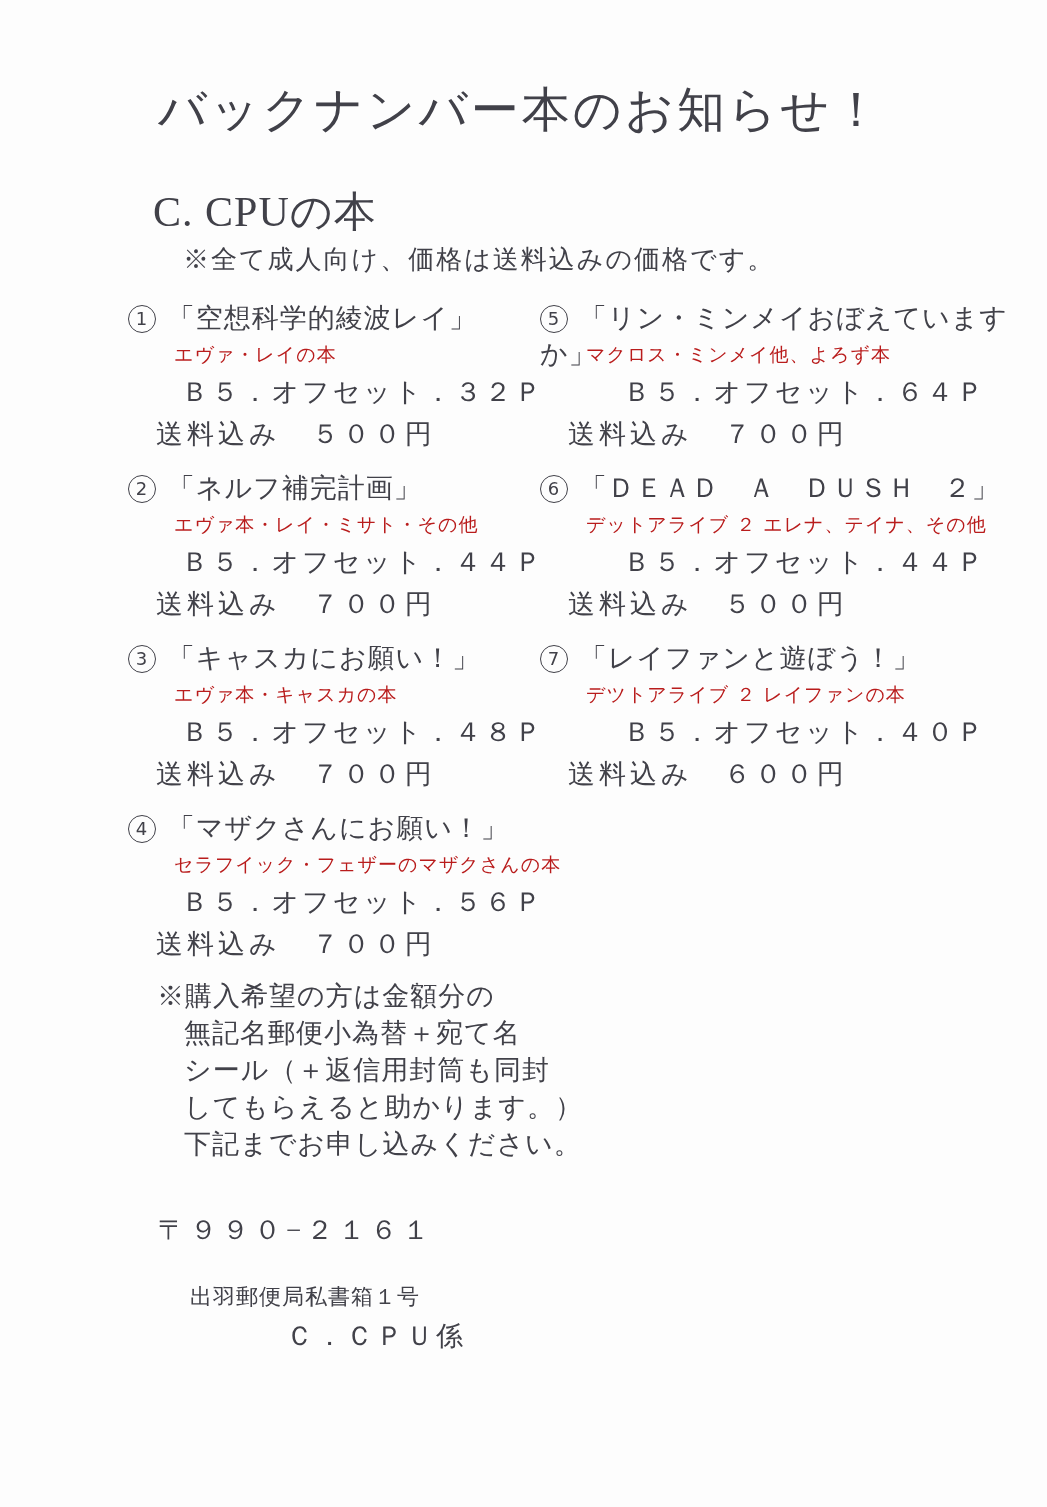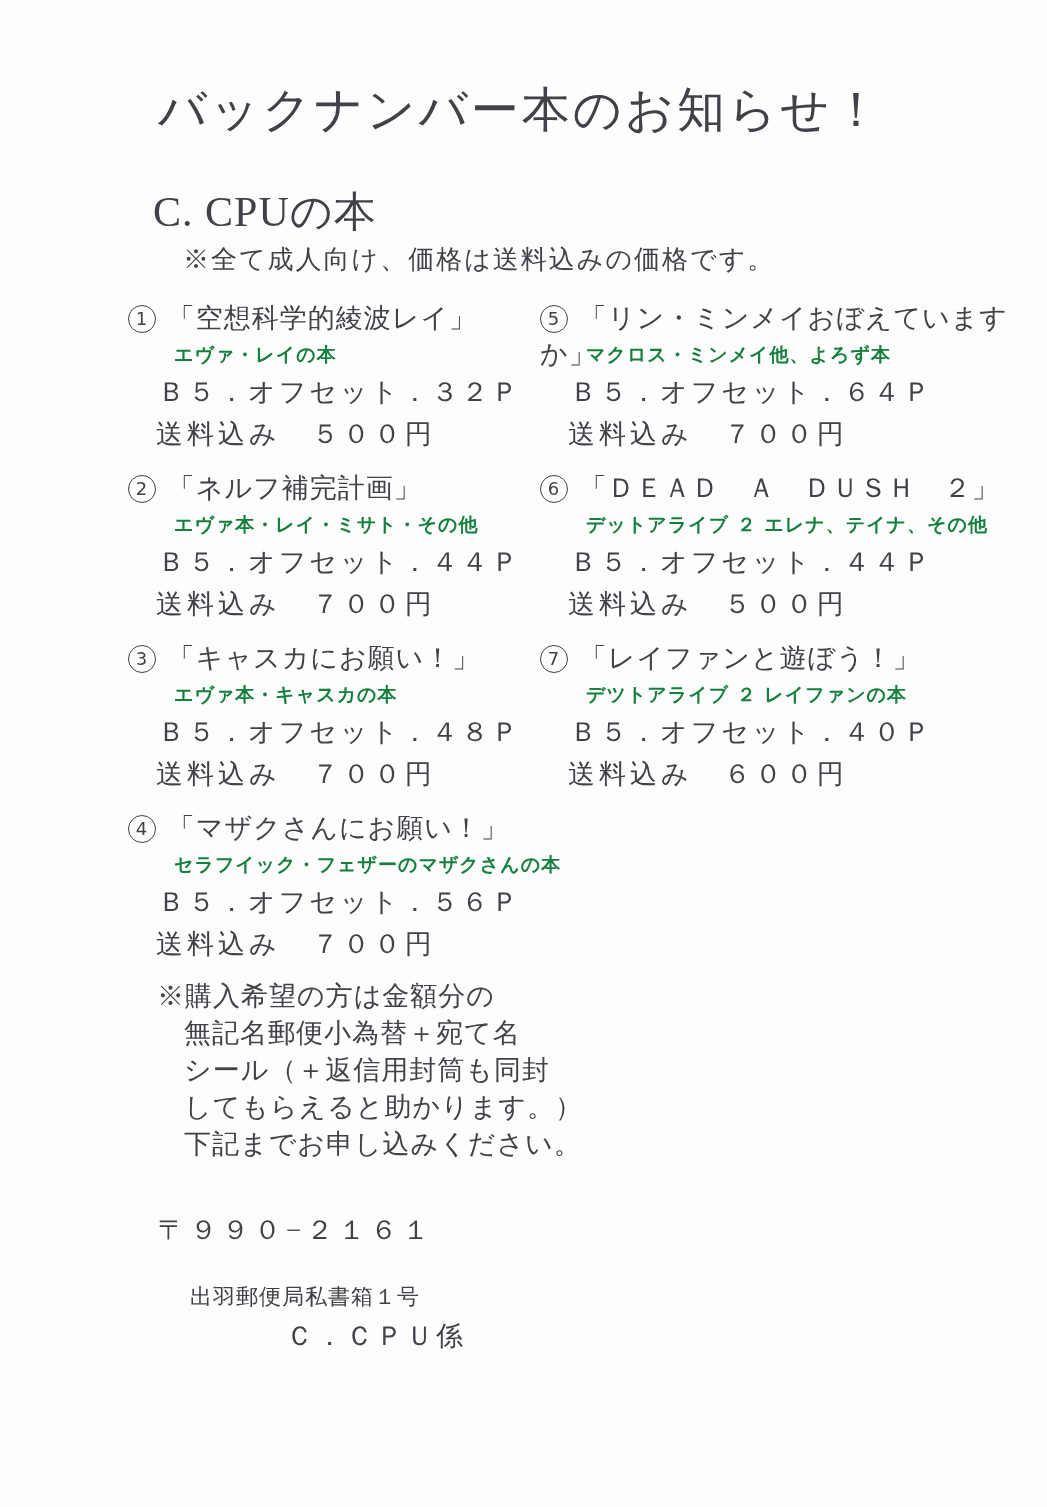--- a/index.html
+++ b/index.html
@@ -38,26 +38,25 @@
     display:inline-block;width:26px;height:26px;
     border:1.5px solid currentColor;border-radius:50%;
     text-align:center;line-height:25px;font-size:18px;
     vertical-align:2px;margin-right:4px;
     font-family:"DejaVu Sans",sans-serif;
   }
   .item-desc{
     font-size:19px;letter-spacing:1px;
     padding-left:46px;height:32px;
     font-family:"DejaVu Sans","Liberation Sans",sans-serif;
-    color:#15803d;
-    font-weight:bold;
+    color:#b91c1c;
   }
   .item-spec{
     font-size:27px;letter-spacing:3px;
-    padding-left:30px;height:42px;
+    padding-left:30px;height:42px;text-align:center;
   }
   .item-price{
     font-size:27px;letter-spacing:4px;
     padding-left:28px;height:42px;
   }
   .ordering-note{
     position:absolute;left:133px;top:978px;
     font-size:27px;line-height:37px;letter-spacing:1px;
   }
   .ordering-note .nline{white-space:nowrap;margin-left:24px;}

